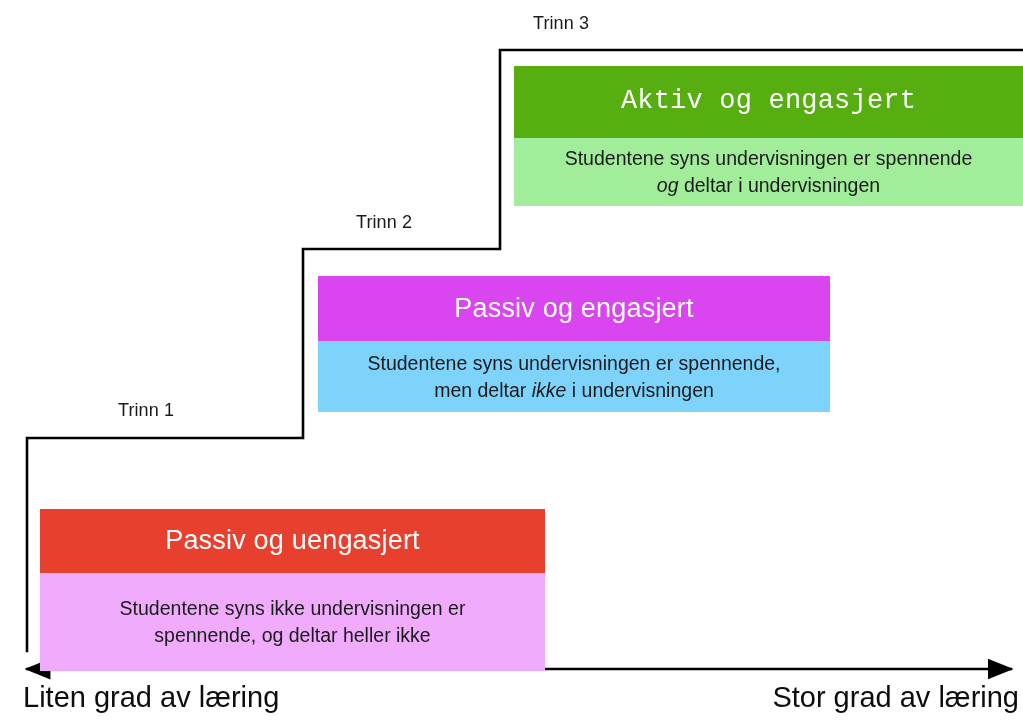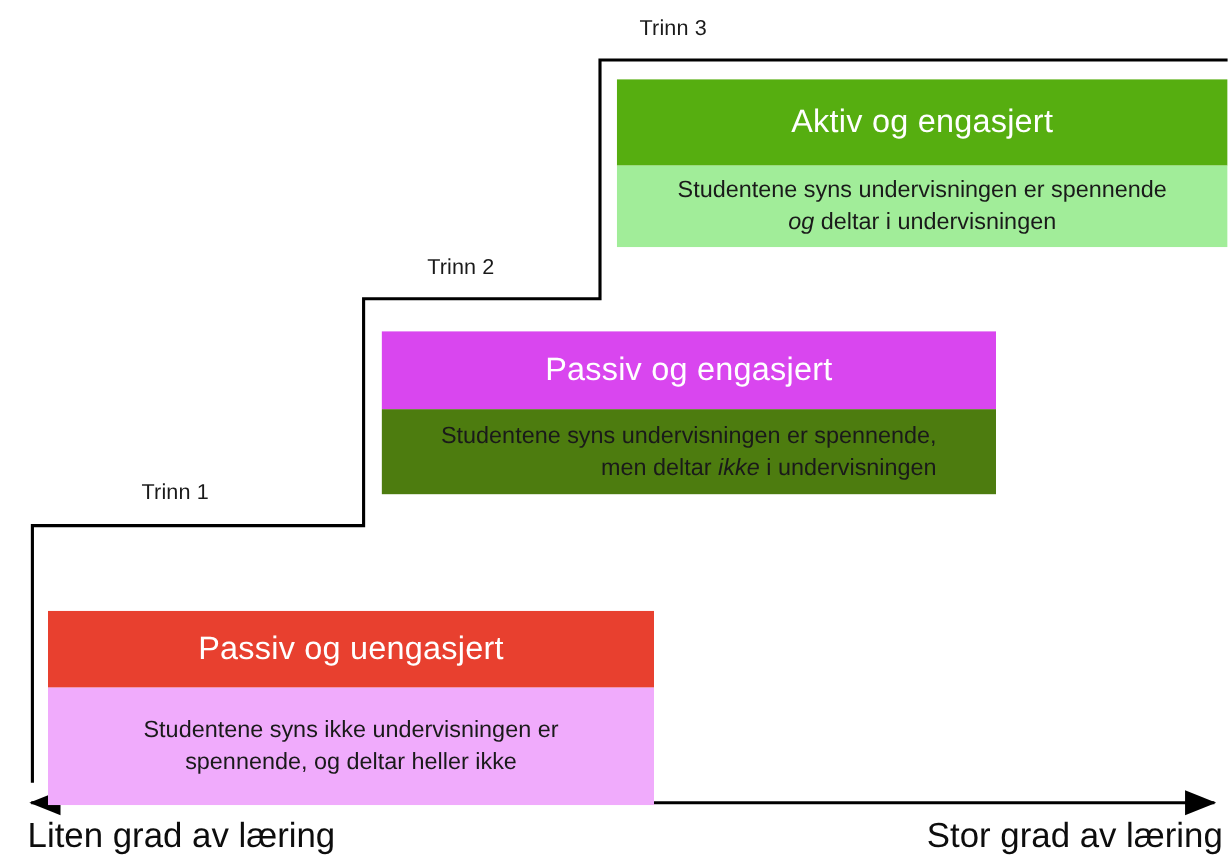--- a/index.html
+++ b/index.html
@@ -77,25 +77,25 @@
   .step-box-desc i { font-style: italic; margin-top: 23px; }
 
   
   #step-box-1 { left: 40px; top: 509px; width: 505px; height: 162px; }
   #step-box-1 .step-box-title { background: #e8402f; height: 64px; }
   #step-box-1 .step-box-desc  { background: #f0abfc; }
 
   
   #step-box-2 { left: 318px; top: 276px; width: 512px; height: 136px; }
   #step-box-2 .step-box-title { background: #d946ef; height: 65px; }
-  #step-box-2 .step-box-desc  { background: #4d7c0f; text-align: right; }
+  #step-box-2 .step-box-desc  { background: #7dd3fc; }
 
   
   #step-box-3 { left: 514px; top: 66px; width: 509px; height: 140px; }
-  #step-box-3 .step-box-title { background: #56ae10; height: 72px; }
+  #step-box-3 .step-box-title { background: #56ae10; height: 72px; font-family: Liberation Mono, monospace; }
   #step-box-3 .step-box-desc  { background: #a1ed99; }
 
   .axis-caption {
     position: absolute;
     top: 681px;
     font-family: "Liberation Sans", sans-serif;
     font-size: 29px;
     color: #0d0d0d;
     white-space: nowrap;
   }

